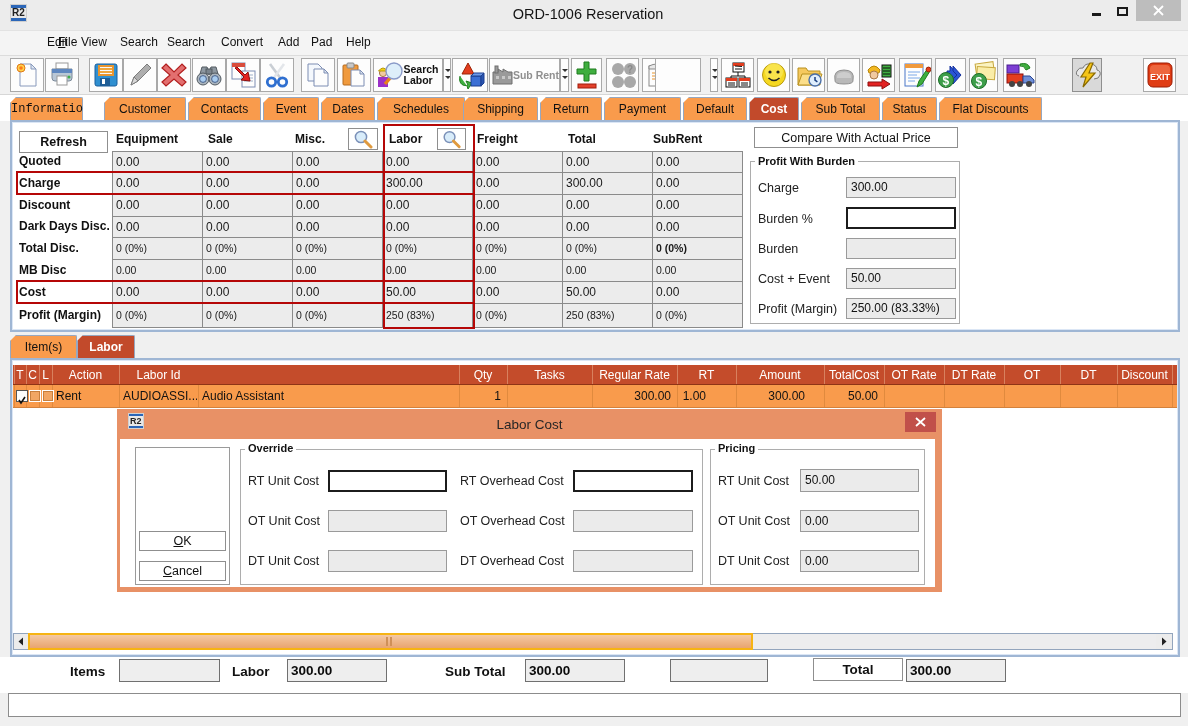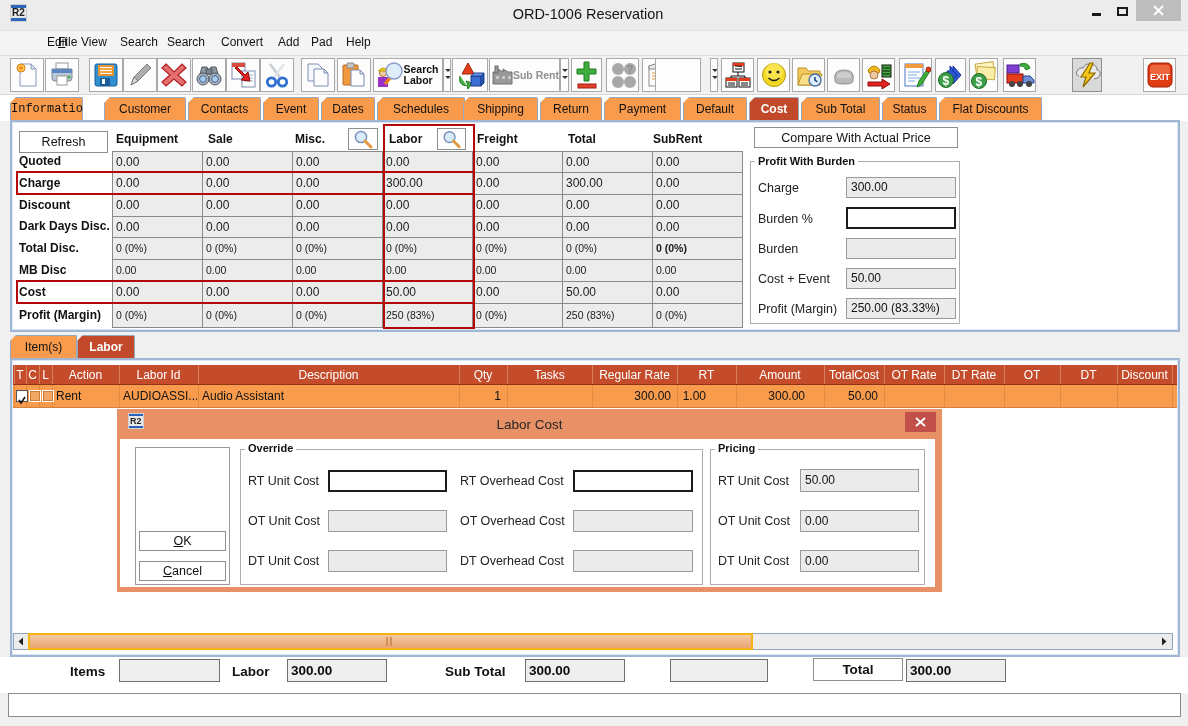--- a/index.html
+++ b/index.html
@@ -417,21 +417,21 @@
 <div class="tab" style="left:463px;width:75px;">Shipping</div>
 <div class="tab" style="left:540px;width:62px;">Return</div>
 <div class="tab" style="left:604px;width:77px;">Payment</div>
 <div class="tab" style="left:683px;width:64px;">Default</div>
 <div class="tab" style="left:749px;width:50px;background:#c24a2b;color:#fff;font-weight:bold;">Cost</div>
 <div class="tab" style="left:801px;width:79px;">Sub Total</div>
 <div class="tab" style="left:882px;width:55px;">Status</div>
 <div class="tab" style="left:939px;width:103px;">Flat Discounts</div>
 
 <div class="abs" style="left:10px;top:120px;width:1170px;height:212px;background:#ffffff;border:2px solid #9fb6d4;box-shadow:inset 0 0 0 1px #dbe6f5;"></div>
-<div class="btn abs" style="left:19px;top:131px;width:89px;height:22px;font-size:12.5px;line-height:21px;color:#111;">Refresh</div>
+<div class="btn abs" style="left:19px;top:131px;width:89px;height:22px;font-size:12.5px;line-height:21px;color:#111;font-weight:bold;">Refresh</div>
 <div id="grid">
 <div class="hdr" style="left:116px;top:132px;">Equipment</div>
 <div class="hdr" style="left:208px;top:132px;">Sale</div>
 <div class="hdr" style="left:295px;top:132px;">Misc.</div>
 <div class="hdr" style="left:389px;top:132px;">Labor</div>
 <div class="hdr" style="left:477px;top:132px;">Freight</div>
 <div class="hdr" style="left:568px;top:132px;">Total</div>
 <div class="hdr" style="left:653px;top:132px;">SubRent</div>
 <div class="btn abs" style="left:348px;top:128px;width:30px;height:22px;"><svg width="28" height="20" viewBox="0 0 28 20">
         <circle cx="12" cy="8" r="5.6" fill="#d8ecfa" stroke="#7a90b8" stroke-width="1.5"></circle>
@@ -527,21 +527,20 @@
 <div class="tab" style="top:335px;left:10px;width:67px;height:23px;line-height:22px;">Item(s)</div>
 <div class="tab" style="top:335px;left:77px;width:58px;height:23px;line-height:22px;background:#c24a2b;color:#fff;font-weight:bold;">Labor</div>
 
 <div class="abs" style="left:10px;top:358px;width:1170px;height:299px;background:#ffffff;border:2px solid #9fb6d4;box-shadow:inset 0 0 0 1px #dbe6f5;"></div>
 <div id="lowertable" class="abs" style="left:13px;top:365px;width:1164px;height:43px;background:#c44c2b;">
 <div class="thdrcell" style="left:1px;width:11px;">T</div>
 <div class="thdrcell" style="left:13px;width:12px;">C</div>
 <div class="thdrcell" style="left:26px;width:12px;">L</div>
 <div class="thdrcell" style="left:39px;width:66px;">Action</div>
 <div class="thdrcell" style="left:106px;width:78px;">Labor Id</div>
-<div class="thdrcell" style="left:185px;width:260px;">Description</div>
 <div class="thdrcell" style="left:446px;width:47px;">Qty</div>
 <div class="thdrcell" style="left:494px;width:84px;">Tasks</div>
 <div class="thdrcell" style="left:579px;width:84px;">Regular Rate</div>
 <div class="thdrcell" style="left:664px;width:58px;">RT</div>
 <div class="thdrcell" style="left:723px;width:87px;">Amount</div>
 <div class="thdrcell" style="left:811px;width:59px;">TotalCost</div>
 <div class="thdrcell" style="left:871px;width:59px;">OT Rate</div>
 <div class="thdrcell" style="left:931px;width:59px;">DT Rate</div>
 <div class="thdrcell" style="left:991px;width:55px;">OT</div>
 <div class="thdrcell" style="left:1047px;width:56px;">DT</div>

